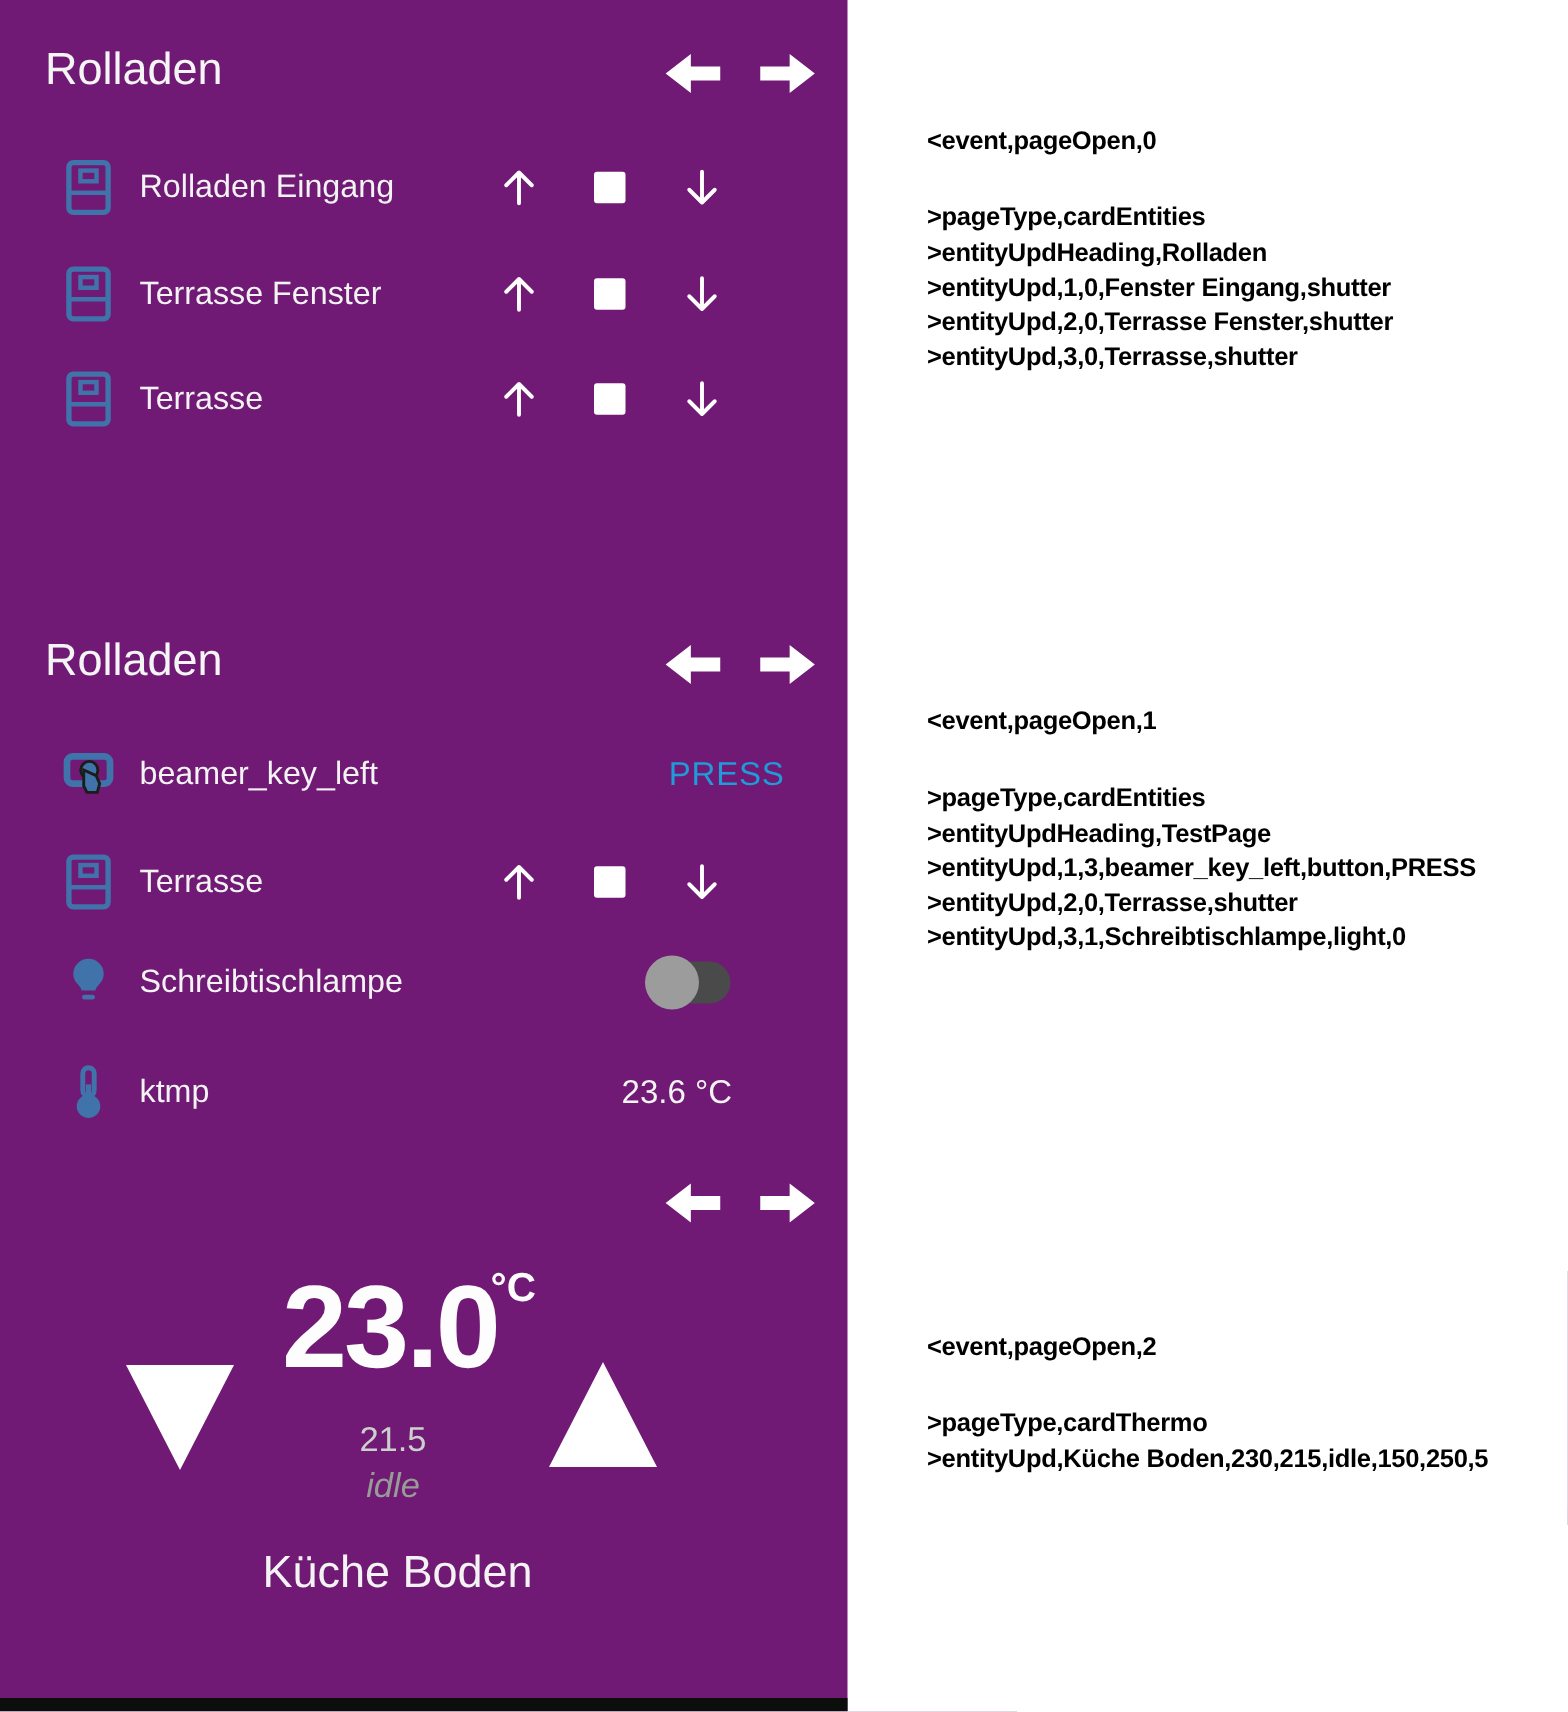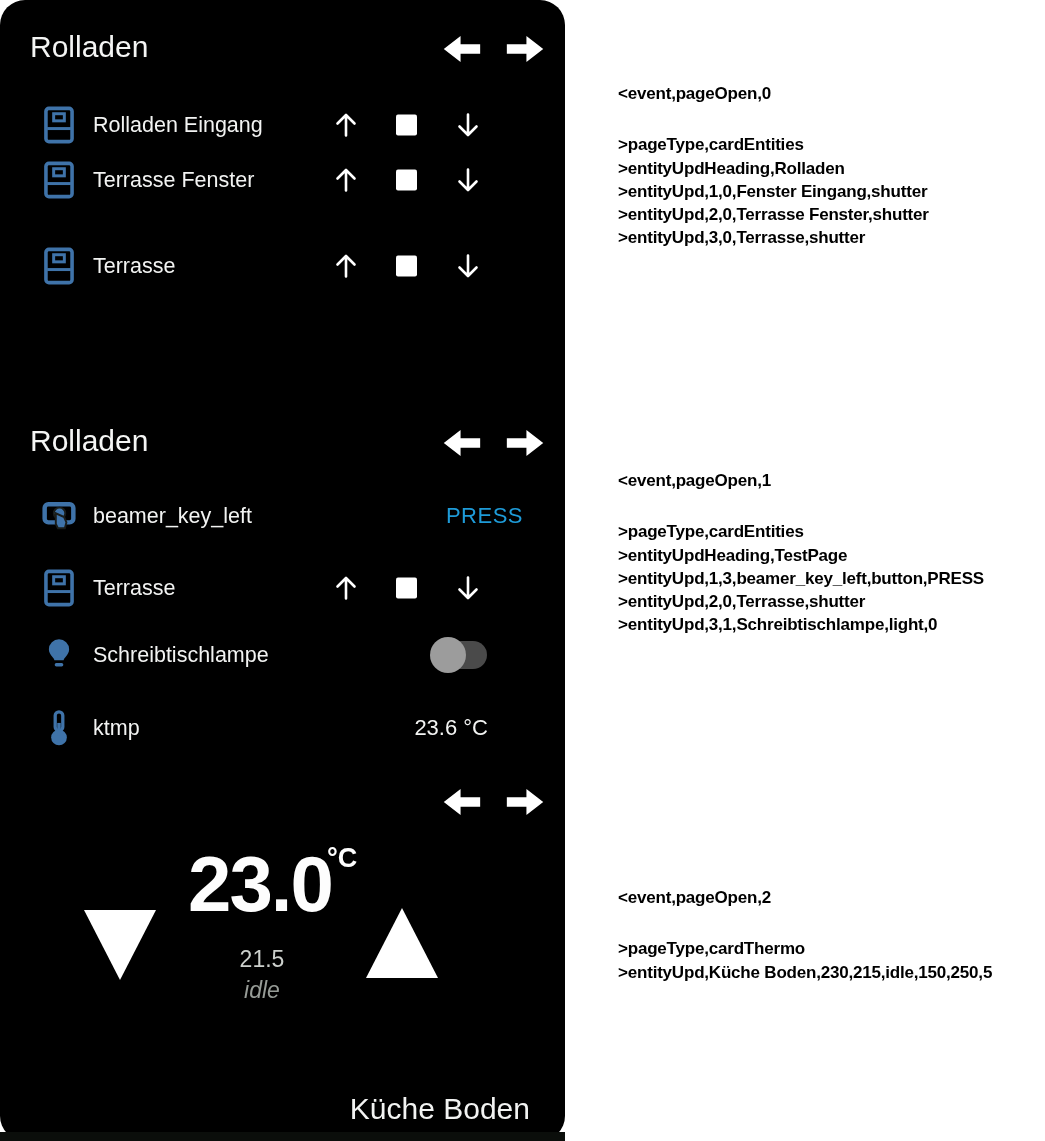--- a/index.html
+++ b/index.html
@@ -1,18 +1,18 @@
 <!DOCTYPE html>
 <html><head>
 <meta charset="utf-8">
 <style>
   html,body{margin:0;padding:0;background:#fff;}
   .canvas{position:relative;width:1045px;height:1141px;background:#ffffff;overflow:hidden;
           font-family:"Liberation Sans","DejaVu Sans",sans-serif;}
-  .panel{position:absolute;left:0;top:0;width:565px;height:1141px;background:#000000;border-radius:25px;}
+  .panel{position:absolute;left:0;top:0;width:565px;height:1141px;background:#701a75;}
   .panel-footer{position:absolute;left:0;top:1132px;width:565px;height:9px;background:#0b0e0b;}
 
   .heading{position:absolute;left:30px;font-size:30px;font-weight:400;color:#f4f5f4;line-height:1.1;}
   .nav{position:absolute;left:442px;width:102px;height:28px;}
   .navbtn{position:absolute;top:0;width:39px;height:28px;cursor:pointer;}
   .navbtn svg{display:block;width:100%;height:100%;}
   .nav .left{left:0;} .nav .right{left:64px;}
 
   .row{position:absolute;left:0;width:565px;height:72px;}
   .row > *{position:absolute;top:50%;transform:translateY(-50%);}
@@ -29,21 +29,21 @@
   .knob{position:absolute;left:-3px;top:-4px;width:36px;height:36px;border-radius:50%;background:#9c9c9c;}
 
   .temp-big{position:absolute;left:188px;top:845px;font-size:78px;font-weight:700;color:#fdfdfd;
             line-height:1;letter-spacing:-2px;}
   .temp-unit{position:absolute;left:327px;top:843px;font-size:27px;font-weight:700;color:#fdfdfd;}
   .tri{position:absolute;width:76px;height:74px;cursor:pointer;}
   .tri svg{display:block;width:100%;height:100%;}
   .tri-down{left:82px;top:908px;} .tri-up{left:364px;top:906px;}
   .temp-target{position:absolute;left:182px;width:160px;top:946px;font-size:23px;color:#ccd0cc;text-align:center;}
   .temp-state{position:absolute;left:182px;width:160px;top:977px;font-size:23px;color:#979c97;text-align:center;font-style:italic;}
-  .thermo-title{position:absolute;left:0;width:530px;top:1092px;text-align:right;font-size:30px;color:#f2f3f2;}
+  .thermo-title{position:absolute;left:0;width:530px;top:1032px;text-align:center;font-size:30px;color:#f2f3f2;}
 
   .doc{position:absolute;left:618px;top:0;width:427px;height:1005px;background:#ffffff;}
   .doc-block{position:absolute;left:0;}
   .docline{font-size:17px;font-weight:700;line-height:23.3px;color:#000;white-space:pre;letter-spacing:-0.2px;}
   .docline.gap{height:28px;}
 </style>
 </head>
 <body>
 
 <div class="canvas">
@@ -77,21 +77,21 @@
               <path d="M14 24.5 V4.5 M5.5 12.5 L14 4 L22.5 12.5" stroke="#fff" stroke-width="2.6" fill="none" stroke-linecap="round" stroke-linejoin="round"></path>
             </svg>
           </span>
           <span class="stop"></span>
           <span class="ctl ctl-down">
             <svg viewBox="0 0 28 28">
               <path d="M14 3.5 V23.5 M5.5 15.5 L14 24 L22.5 15.5" stroke="#fff" stroke-width="2.6" fill="none" stroke-linecap="round" stroke-linejoin="round"></path>
             </svg>
           </span>
         </div>
-        <div class="row" style="top: 144px;">
+        <div class="row" style="top: 160px;">
           <span class="eicon">
             <svg viewBox="0 0 26 32">
               <rect x="2" y="2" width="22" height="28" rx="2.5" fill="none" stroke="#3f73a9" stroke-width="3"></rect>
               <rect x="8.5" y="6.5" width="9" height="6" fill="none" stroke="#3f73a9" stroke-width="2.5"></rect>
               <line x1="3" y1="19" x2="23" y2="19" stroke="#3f73a9" stroke-width="2.5"></line>
             </svg>
           </span>
           <span class="elabel">Terrasse Fenster</span>
           <span class="ctl ctl-up">
             <svg viewBox="0 0 28 28">

